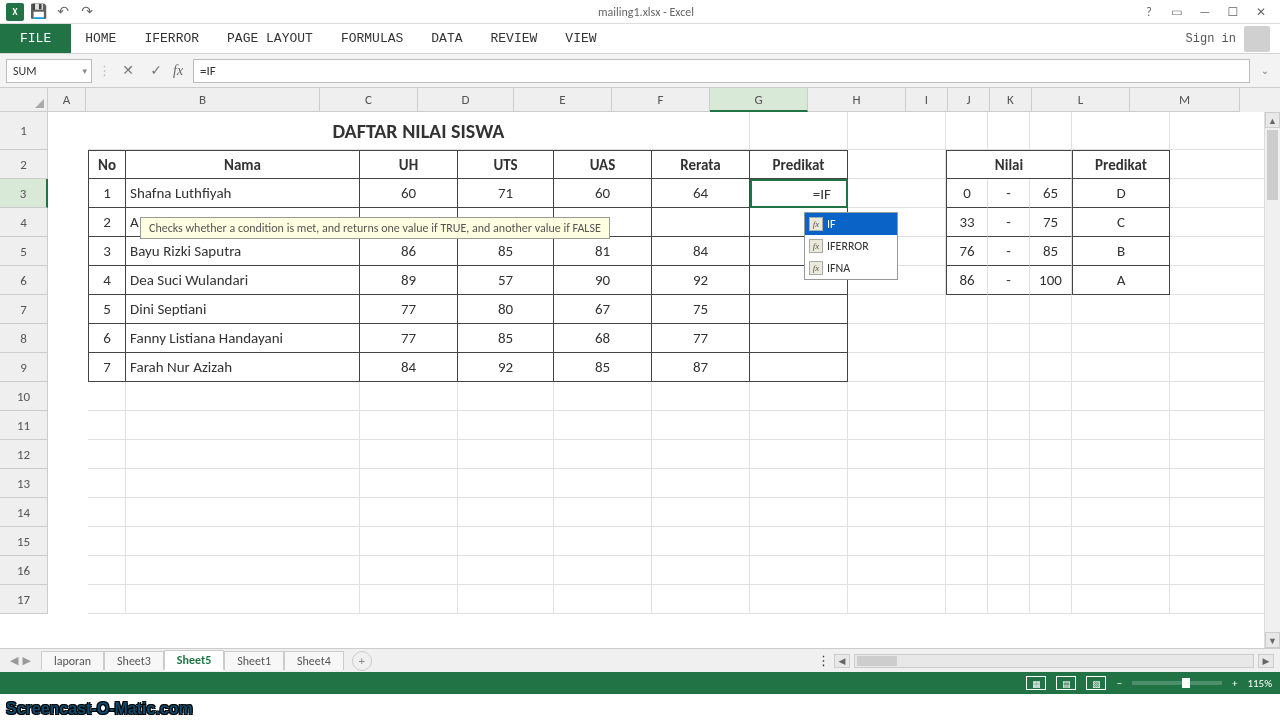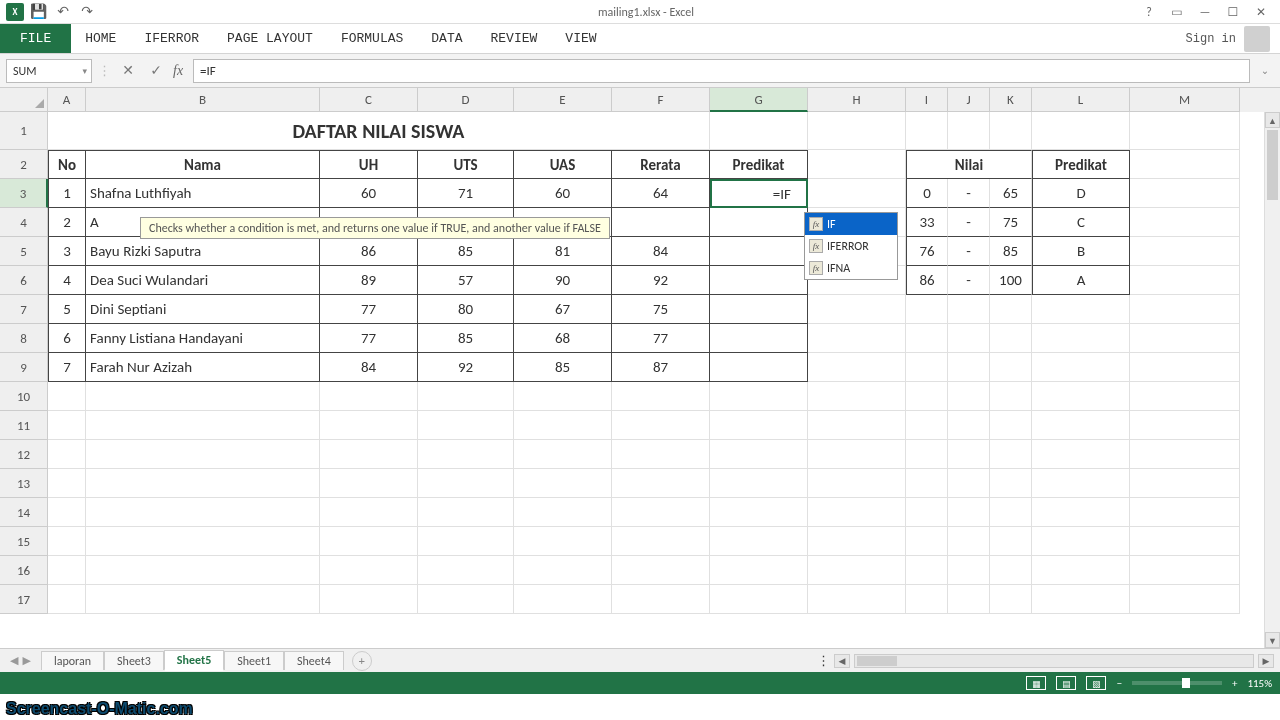--- a/index.html
+++ b/index.html
@@ -38,21 +38,21 @@
   .corner { width:48px; height:24px; background:#efefef; border-right:1px solid #ccc; border-bottom:1px solid #ccc; position:relative; }
   .corner::after { content:""; position:absolute; right:3px; bottom:3px; width:0; height:0; border-right:9px solid #aaa; border-top:9px solid transparent; }
   .col-h { height:24px; display:flex; align-items:center; justify-content:center; background:#efefef; border-right:1px solid #ccc; border-bottom:1px solid #ccc; color:#555; font-size:13px; }
   .col-h.active { background:#d8e9d8; border-bottom:2px solid #217346; }
   
   .row-h { width:48px; height:29px; display:flex; align-items:center; justify-content:center; background:#efefef; border-right:1px solid #ccc; border-bottom:1px solid #ccc; color:#555; font-size:13px; }
   .row-h.active { background:#d8e9d8; border-right:2px solid #217346; }
   
   .grid { display:flex; }
   .row-headers-col { display:flex; flex-direction:column; }
-  .cells { position:relative; flex:1; }
+  .cells { position:relative; flex:1;padding-left:40px; }
   
   .cell-row { display:flex; height:29px; }
   .cell-row.r1 { height:38px; }
   .cell { height:100%; border-right:1px solid #e0e0e0; border-bottom:1px solid #e0e0e0; display:flex; align-items:center; padding:0 4px; font-size:15px; overflow:hidden; white-space:nowrap; }
   
   
   .cA { width:38px; } .cB { width:234px; } .cC { width:98px; } .cD { width:96px; }
   .cE { width:98px; } .cF { width:98px; } .cG { width:98px; } .cH { width:98px; }
   .cI { width:42px; } .cJ { width:42px; } .cK { width:42px; } .cL { width:98px; } .cM { width:110px; }
   .b-top { border-top:1px solid #444 !important; }

